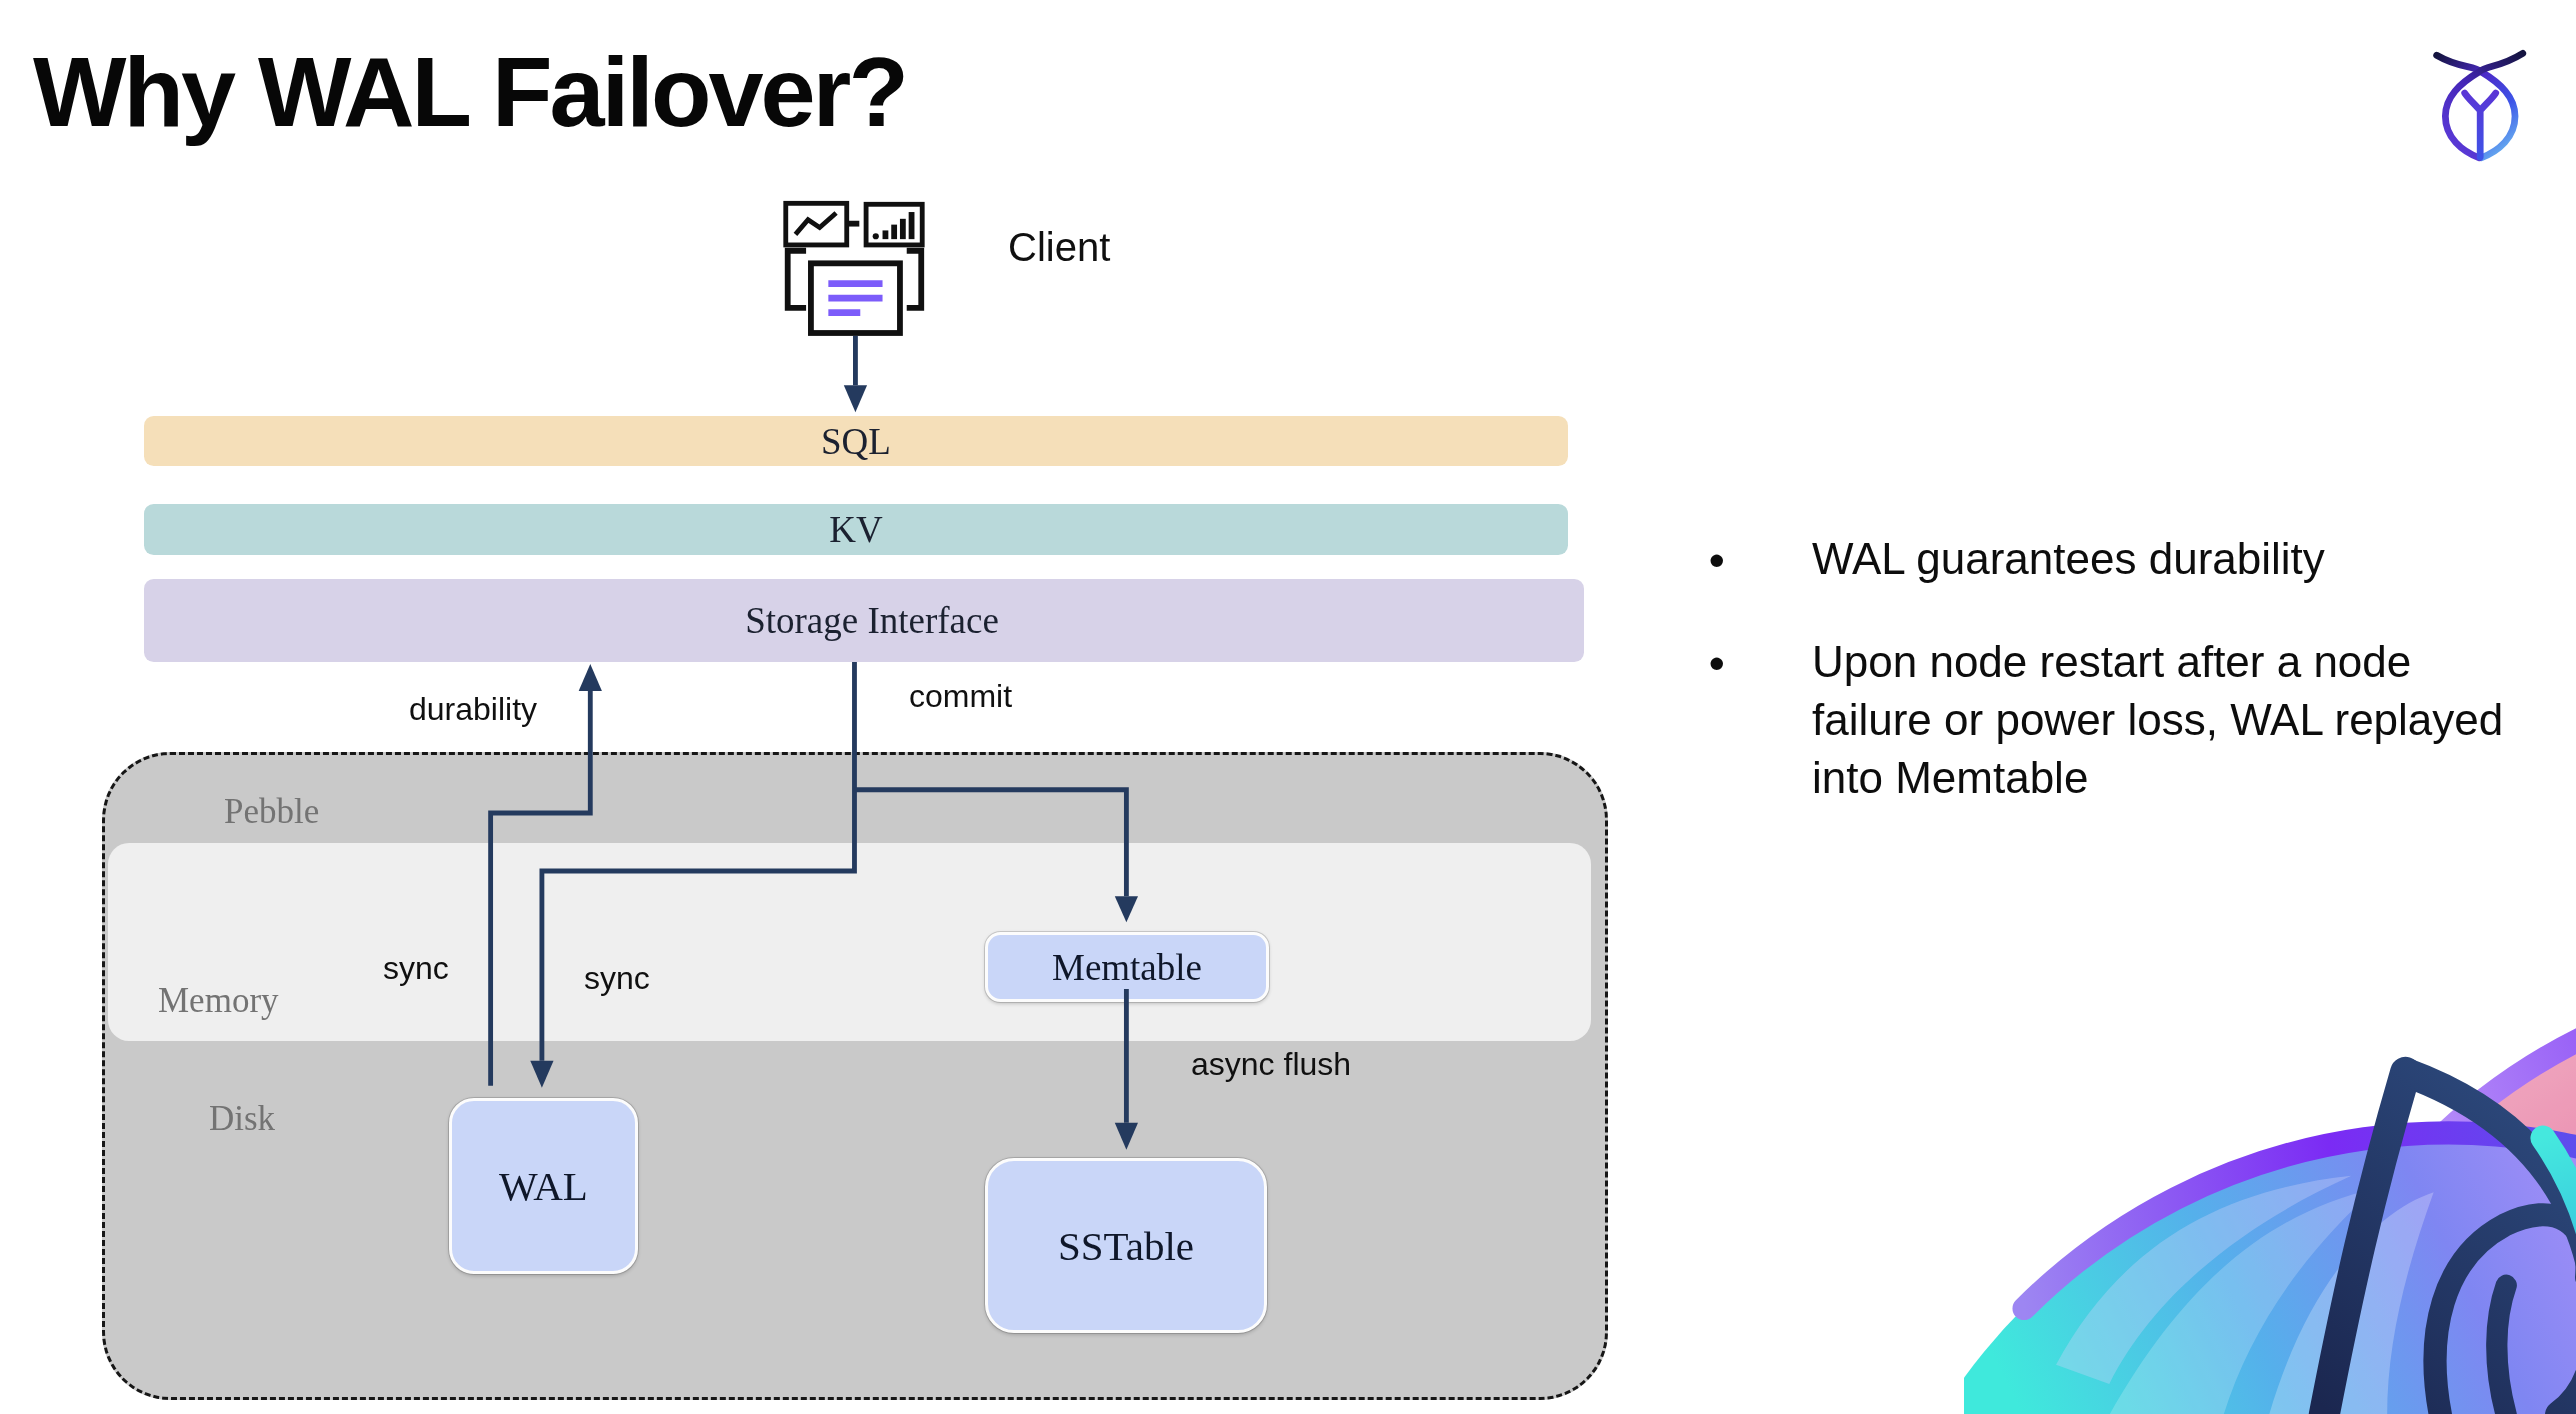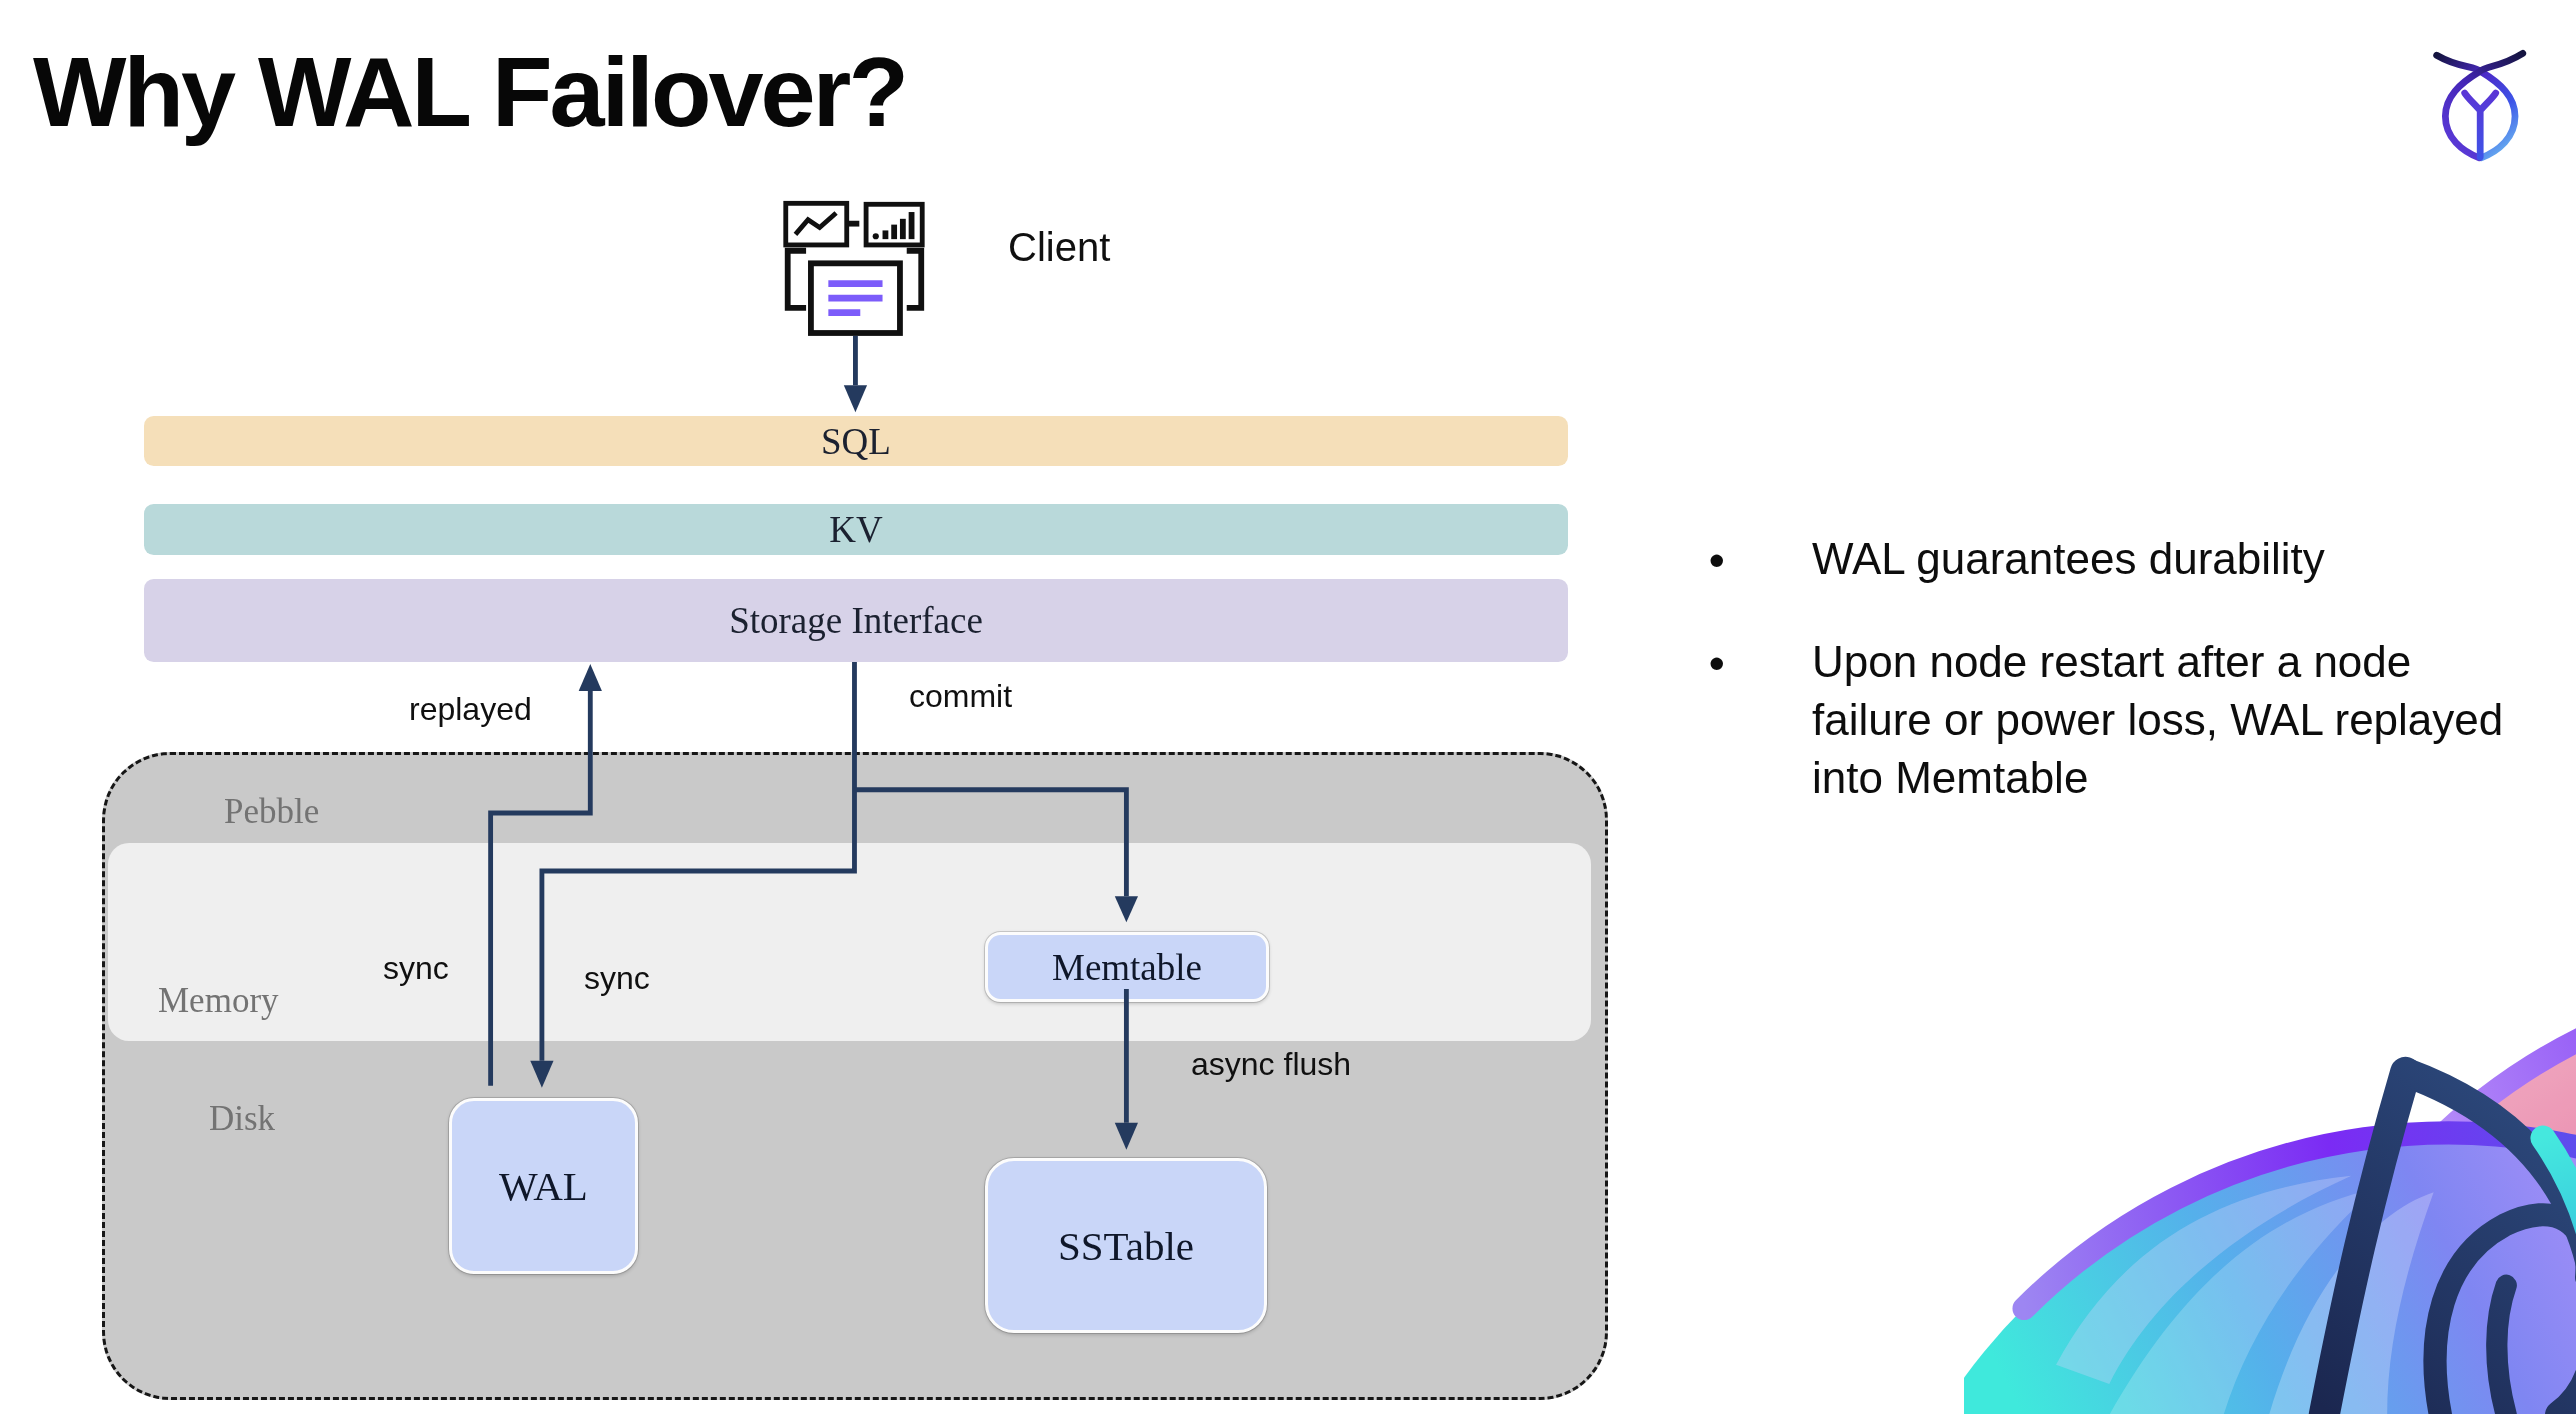--- a/index.html
+++ b/index.html
@@ -5,21 +5,21 @@
   html,body{margin:0;padding:0;background:#ffffff;}
   .slide{position:relative;width:2576px;height:1415px;background:#ffffff;overflow:hidden;
          font-family:"Liberation Sans","DejaVu Sans",sans-serif;}
   .abs{position:absolute;}
   .title{left:33px;top:35px;font-size:99px;font-weight:800;letter-spacing:-2.9px;color:#070707;
          font-family:"Liberation Sans","DejaVu Sans",sans-serif;}
   .layer-bar{left:144px;width:1424px;border-radius:9.7px;display:flex;align-items:center;justify-content:center;
              font-family:"Liberation Serif","DejaVu Serif",serif;font-size:37px;color:#1b2130;}
   .bar-sql{top:416px;height:50px;background:#f5dfb9;}
   .bar-kv{top:504px;height:51px;background:#b9d9da;}
-  .bar-storage{top:579px;height:83px;background:#d7d2e8;}
+  .bar-storage{top:579px;height:83px;background:#d7d2e8;padding-left:16px;}
   .pebble{left:102px;top:752px;width:1500px;height:642px;background:#c9c9c9;
           border:3.9px dashed #161616;border-radius:68px;}
   .memory-band{left:108px;top:843px;width:1483px;height:198px;background:#efefef;border-radius:21px;}
   .serif-label{font-family:"Liberation Serif","DejaVu Serif",serif;font-size:35px;color:#737373;}
   .sans-label{font-family:"Liberation Sans","DejaVu Sans",sans-serif;font-size:32px;color:#101010;}
   .node{background:#c9d6f8;border:3.9px solid #fcfcfc;border-radius:25px;
         box-shadow:0 0 0 1px rgba(0,0,0,0.14),0 1.9px 3.9px rgba(0,0,0,0.18);
         display:flex;align-items:center;justify-content:center;
         font-family:"Liberation Serif","DejaVu Serif",serif;font-weight:normal;color:#0f172a;margin-top:8px;}
   .node-wal{left:449px;top:1090px;width:183px;height:170px;font-size:41px;}
@@ -68,21 +68,21 @@
     <span>WAL</span>
   </div>
   <div class="abs node node-memtable">
     <span>Memtable</span>
   </div>
   <div class="abs node node-sstable">
     <span>SSTable</span>
   </div>
 
   <div class="abs sans-label client-label">Client</div>
-  <div class="abs sans-label lbl-committed">replayed</div>
+  <div class="abs sans-label lbl-committed">durability</div>
   <div class="abs sans-label lbl-commit">commit</div>
   <div class="abs sans-label lbl-sync1">sync</div>
   <div class="abs sans-label lbl-sync2">sync</div>
   <div class="abs sans-label lbl-async">async flush</div>
 
   <div class="abs bullets">
     <div class="bullet">
       <span class="bullet-dot">●</span>
       <span class="bullet-text">WAL guarantees durability</span>
     </div>

